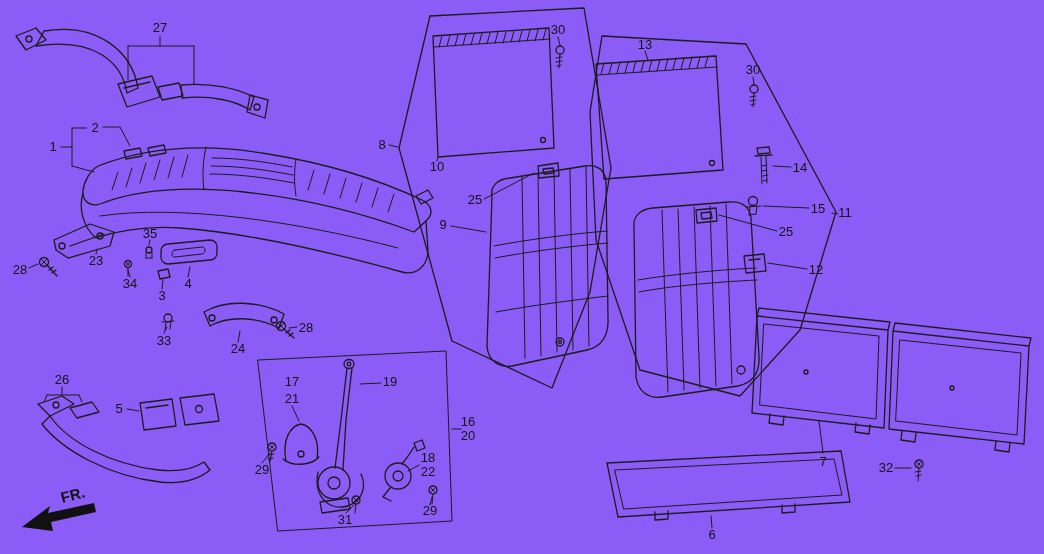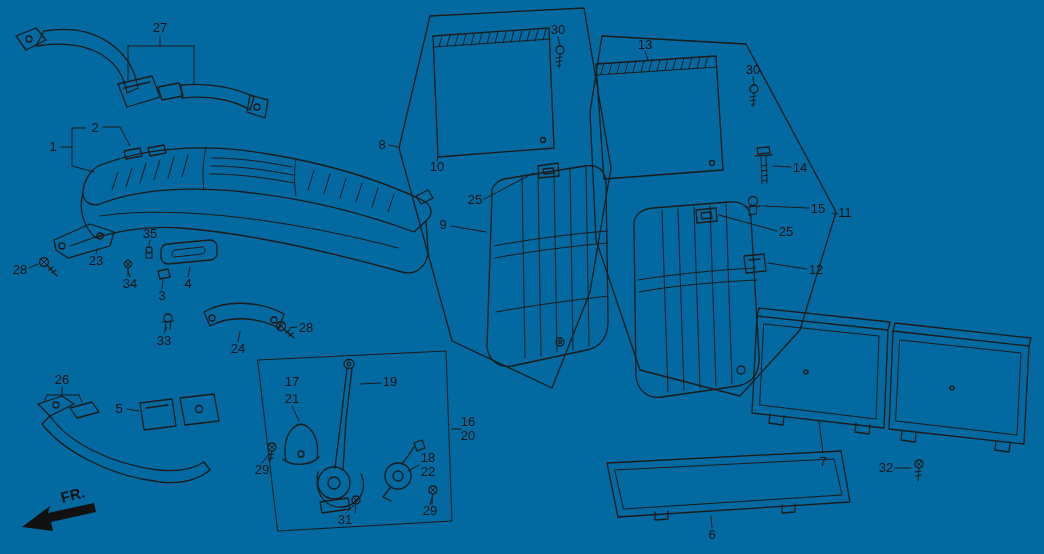--- a/index.html
+++ b/index.html
@@ -1,19 +1,19 @@
 <!DOCTYPE html>
 <html><head>
 <meta charset="utf-8">
 <style>
   html,body{margin:0;padding:0;background:#ffffff;}
   .stage{
     position:relative;
     width:1044px;height:554px;
-    background:#0369a1;
+    background:#8b5cf6;
     overflow:hidden;
     font-family:"Liberation Sans",sans-serif;
   }
   svg{position:absolute;inset:0;width:100%;height:100%;}
   .ln path,.ln circle,.ln ellipse{
     stroke:#1c1c1c;fill:none;stroke-width:1.3;
     stroke-linecap:round;stroke-linejoin:round;
   }
   .ld path{stroke:#1c1c1c;fill:none;stroke-width:1;stroke-linecap:round;}
   .thin{stroke-width:1 !important;}

